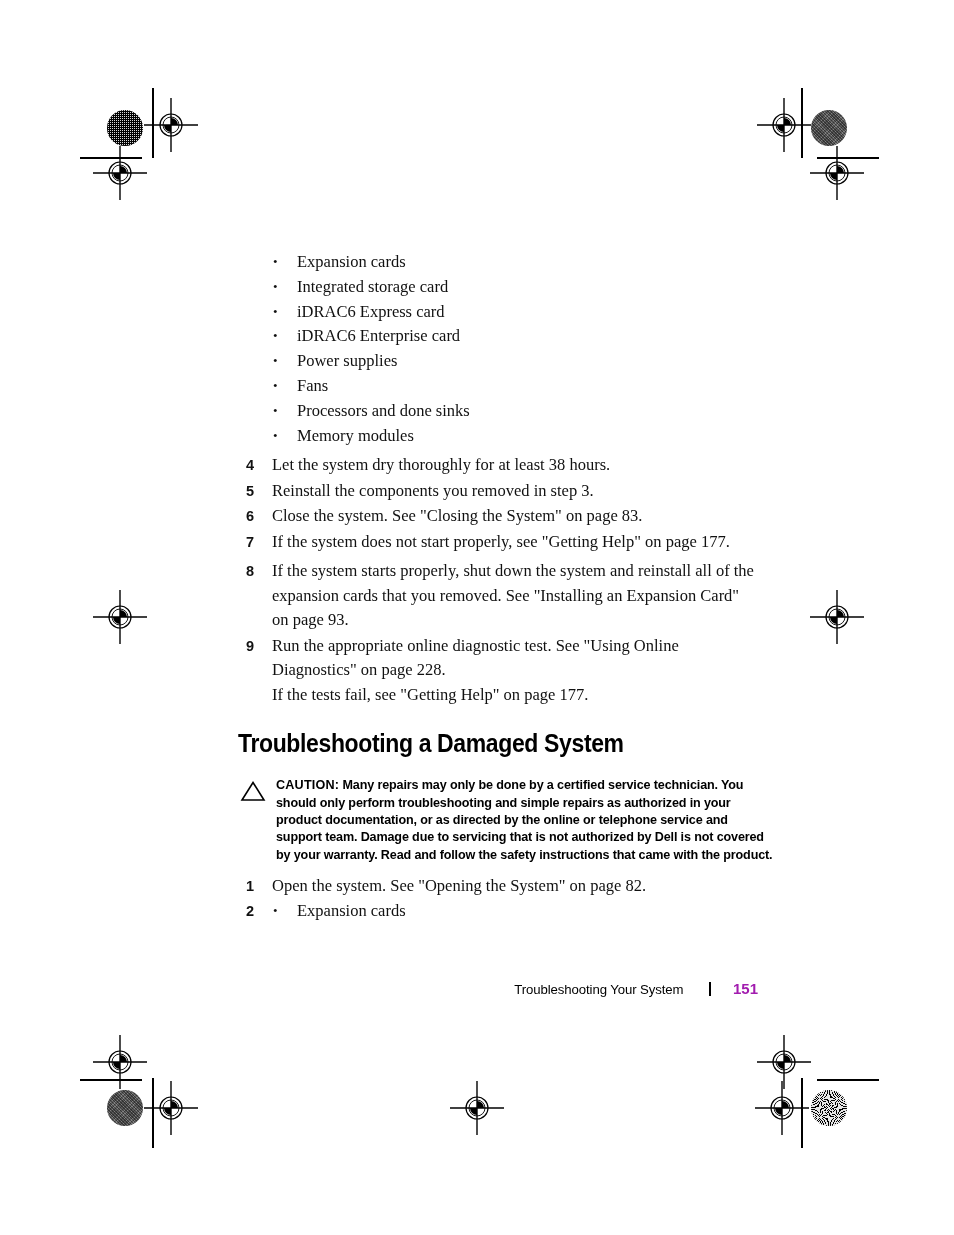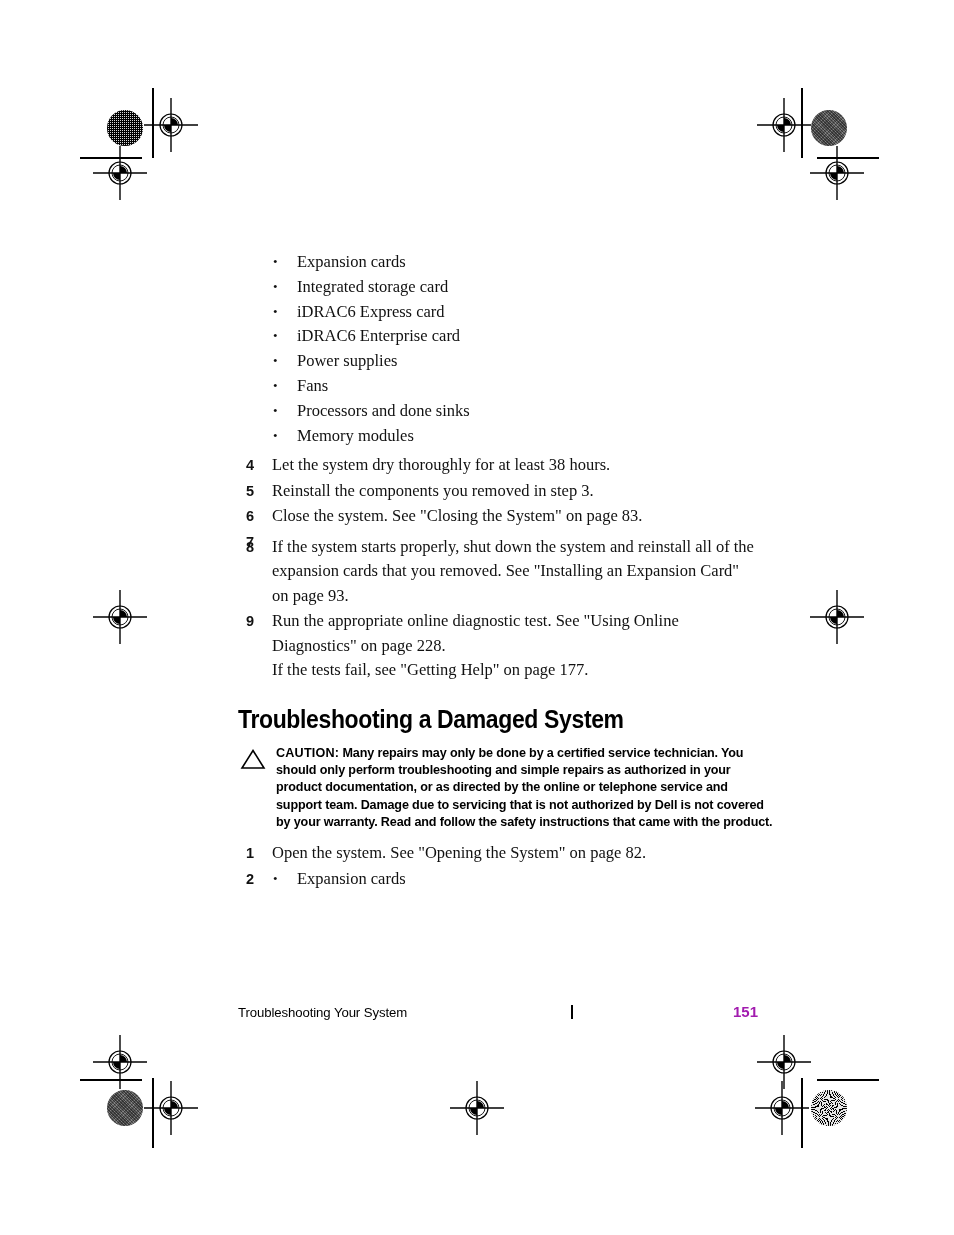--- a/index.html
+++ b/index.html
@@ -83,21 +83,21 @@
     transform-origin: left center;
     color: #000;
     margin: 0;
     line-height: 1.12;
   }
 
   
   .caution {
     position: relative;
     padding-left: 38px;
-    margin-top: 12px;
+    margin-top: 20px;
     width: 500px;
   }
   .caution-icon {
     position: absolute;
     left: 2px;
     top: 3px;
     width: 26px;
     height: 22px;
   }
   .caution-text {
@@ -109,27 +109,27 @@
     color: #000;
   }
   .caution-text .caution-label {
     letter-spacing: 0.2px;
   }
 
   
   .footer {
     position: absolute;
     left: 238px;
-    top: 1003px;
+    top: 980px;
     width: 520px;
     height: 24px;
     font-family: "Liberation Sans", "DejaVu Sans", sans-serif;
     display: flex;
     align-items: baseline;
-    justify-content: space-between;
+    justify-content: flex-end;
   }
   .footer-title {
     font-size: 13.2px;
     letter-spacing: -0.1px;
     color: #000;
   }
   .footer-sep {
     display: inline-block;
     width: 1.6px;
     height: 14px;
@@ -339,20 +339,21 @@
       <span class="step-num">5</span>
       <span>Reinstall the components you removed in step 3.</span>
     </div>
     <div class="step">
       <span class="step-num">6</span>
       <span>Close the system. See "Closing the System" on page 83.</span>
     </div>
     <div class="step">
       <span class="step-num">7</span>
     </div>
+    <div class="step-cont">If the system does not start properly, see "Getting Help" on page 177.</div>
   </div>
 
   <div class="gap-4"></div>
 
   <div>
     <div class="step">
       <span class="step-num">8</span>
       <span>If the system starts properly, shut down the system and reinstall all of the expansion cards that you removed. See "Installing an Expansion Card" on page 93.</span>
     </div>
     <div class="step">

